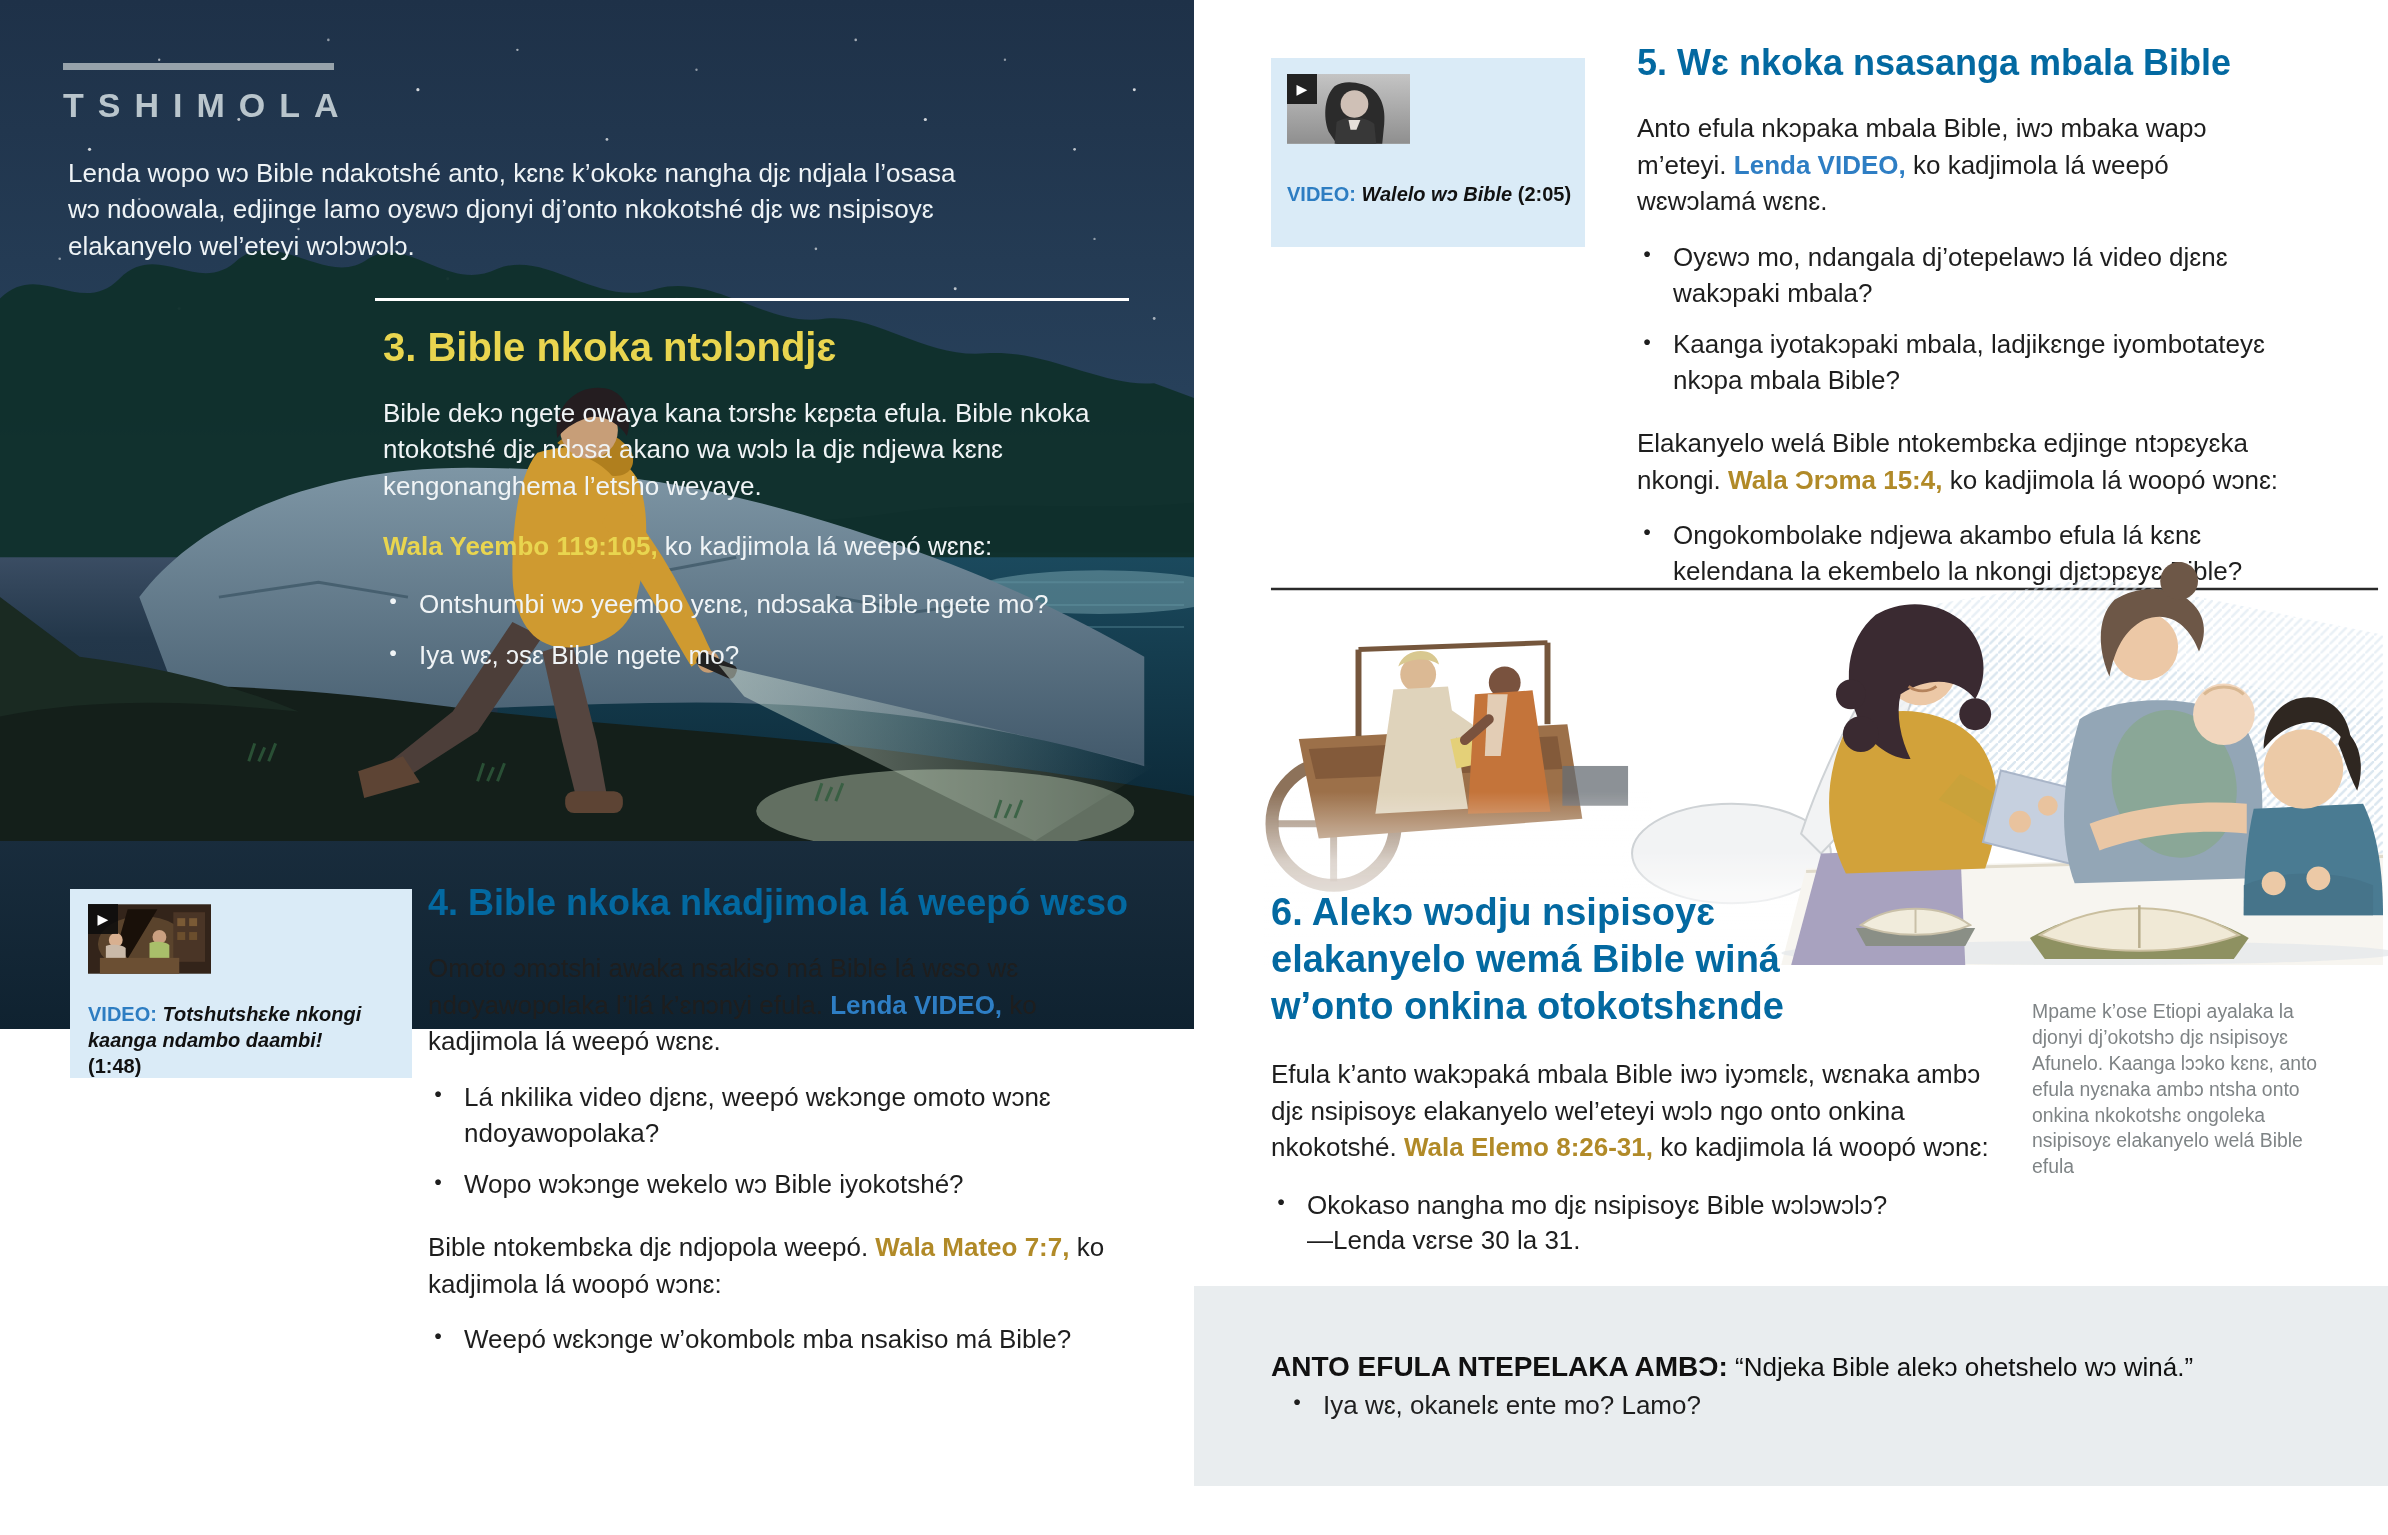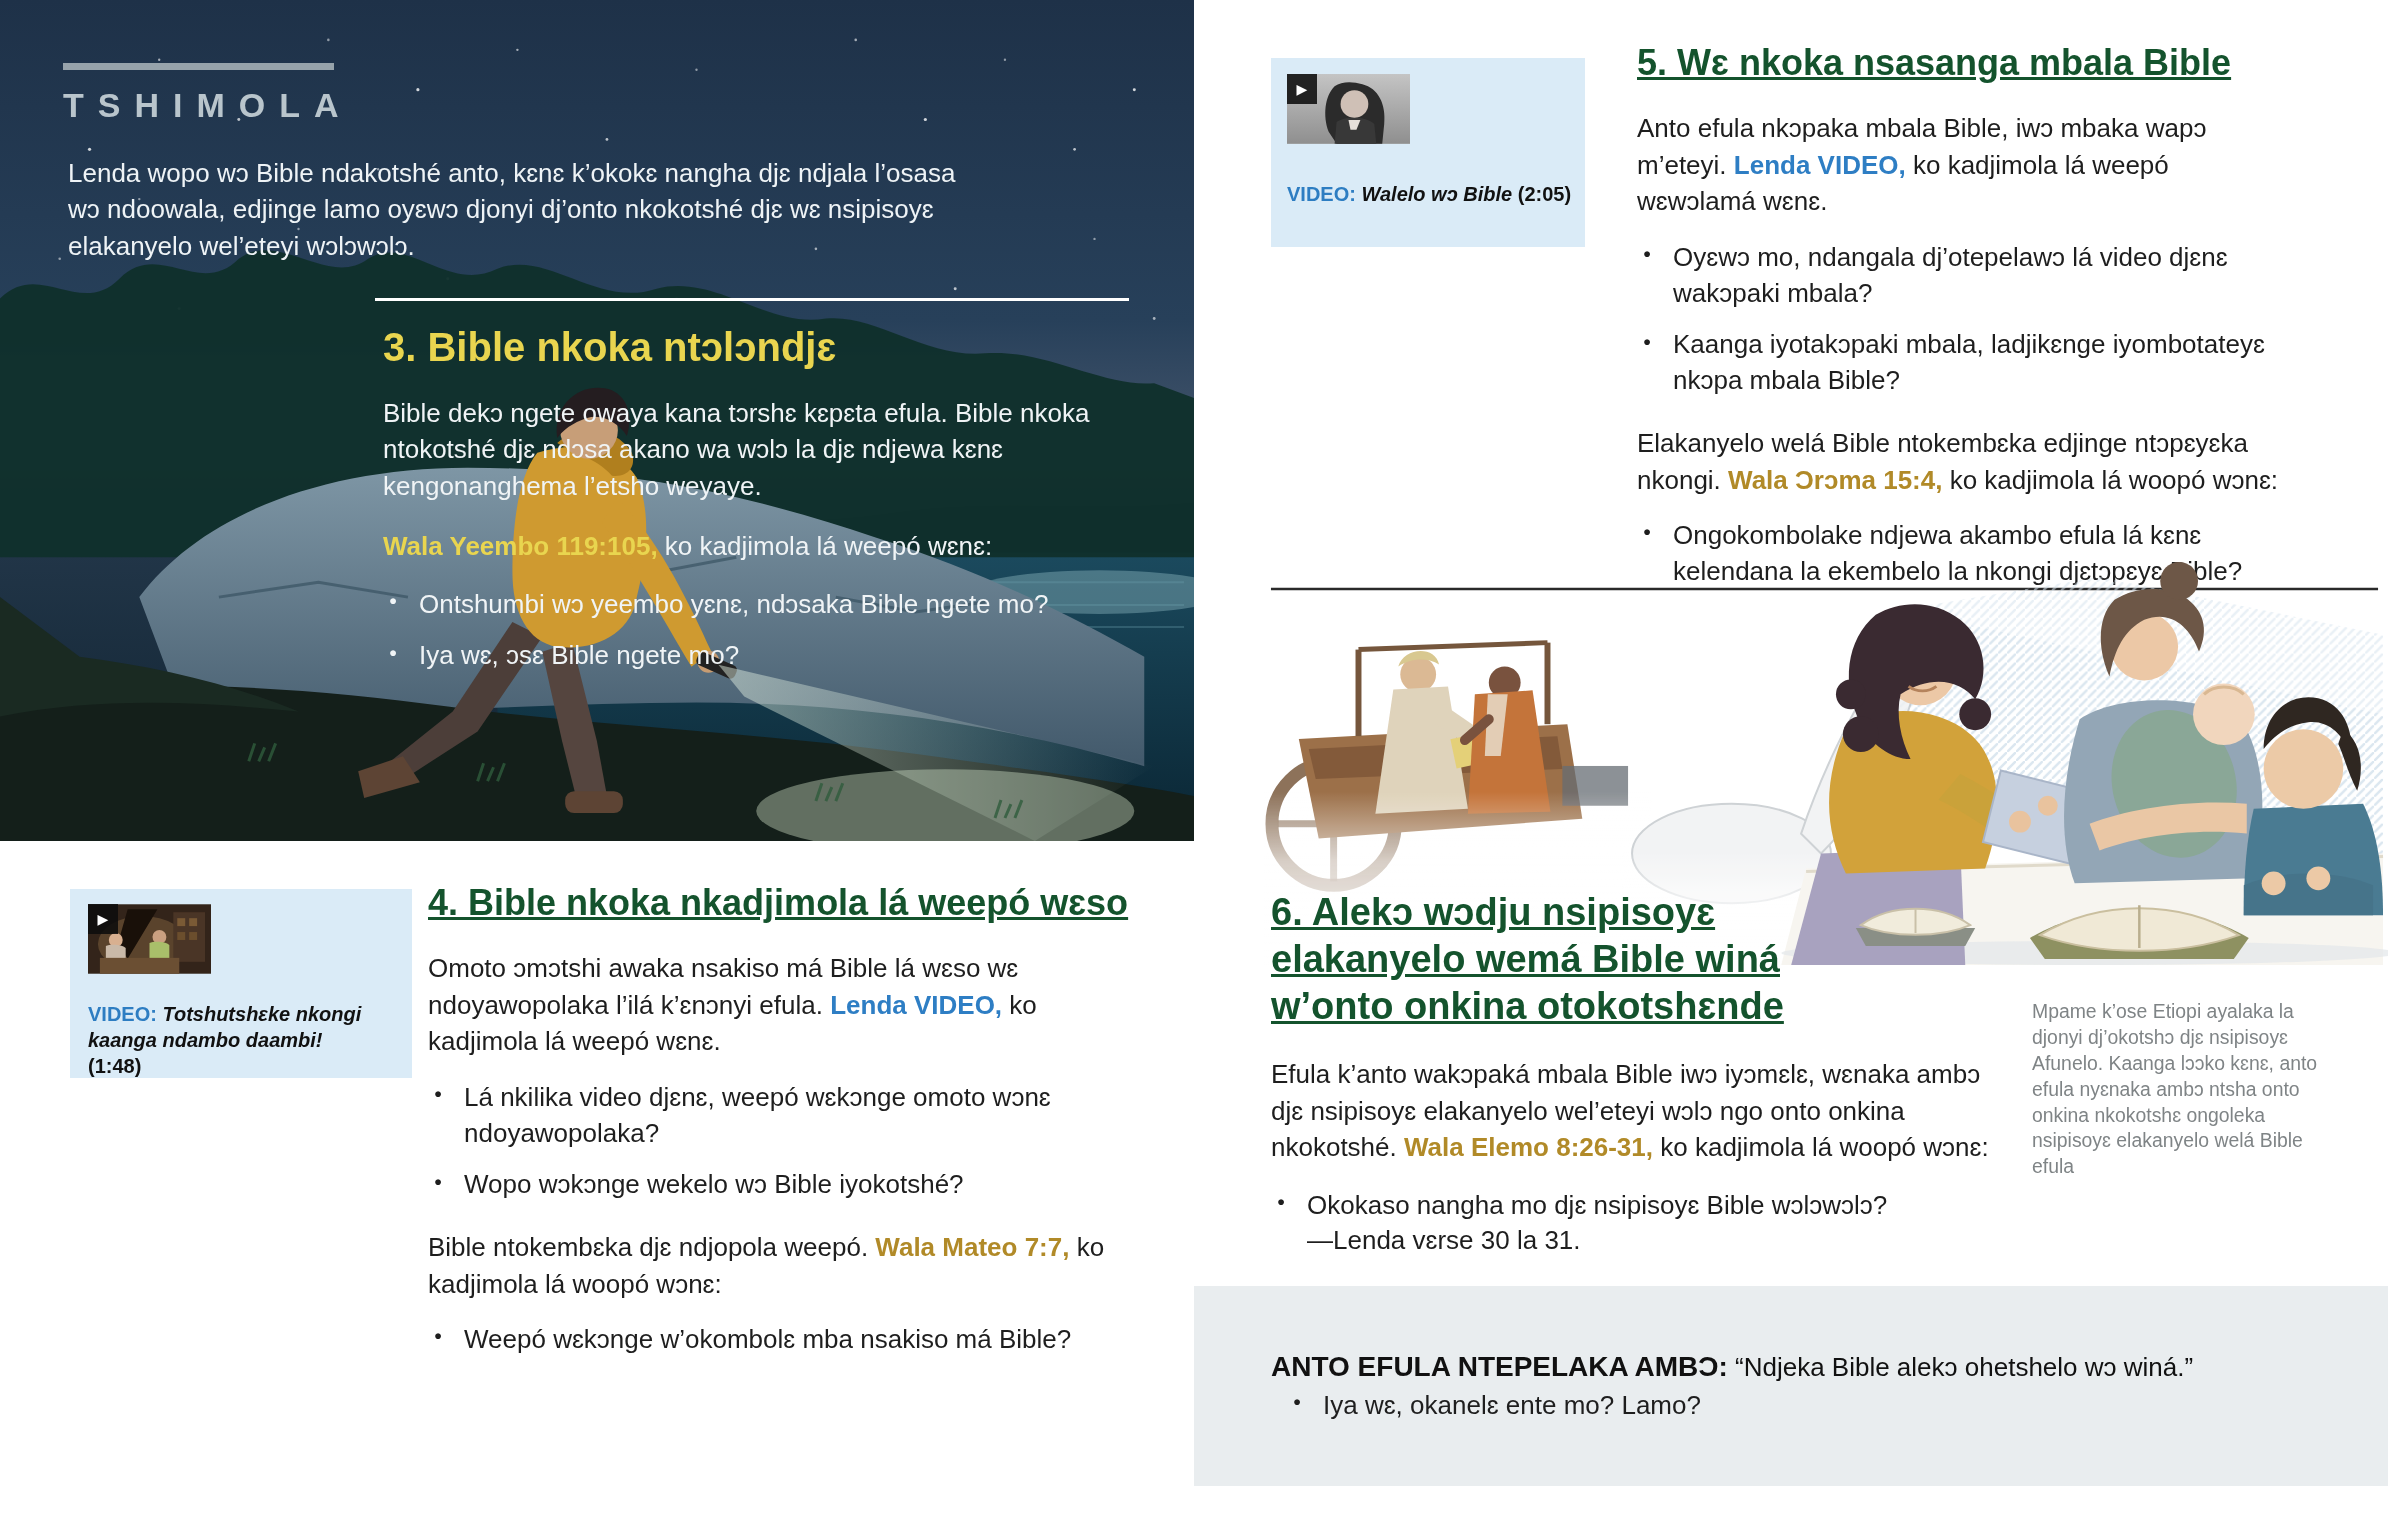--- a/index.html
+++ b/index.html
@@ -1,21 +1,21 @@
 <!DOCTYPE html>
 <html><head>
 <meta charset="utf-8">
 <style>
   html,body{margin:0;padding:0;background:#ffffff;}
   .page{position:relative;width:2388px;height:1535px;background:#ffffff;overflow:hidden;
         font-family:"Liberation Sans","DejaVu Sans",sans-serif;color:#1e1e1e;}
   .abs{position:absolute;}
 
   
-  .hero{position:absolute;left:0;top:0;width:1194px;height:841px;overflow:hidden;
+  .hero{position:absolute;left:0;top:0;width:1194px;height:1029px;overflow:hidden;
         background:linear-gradient(180deg,#1e3148 0%,#27405a 38%,#41536a 52%,#23374a 62%,#0f2230 100%);}
   .hero svg{position:absolute;left:0;top:0;}
   .kicker-bar{left:63px;top:63px;width:271px;height:7px;background:#97a3ab;}
   .kicker{left:63px;top:86px;font-size:34px;font-weight:700;letter-spacing:14px;color:#b9c5cc;}
   .intro{left:68px;top:155px;width:925px;font-size:30px;line-height:1.36;color:#eef3f6;}
   .rule3{left:375px;top:298px;width:754px;height:3px;background:#ffffff;}
   .sec3{left:383px;top:325px;width:754px;color:#f0f4f6;}
   .sec3 h2{margin:0 0 26px 0;font-size:40px;line-height:1.1;color:#e9d54f;font-weight:700;}
   .body-p{margin:0;font-size:26px;line-height:1.4;}
   .scripline{margin-top:24px;}
@@ -36,21 +36,21 @@
   .playbadge{position:absolute;left:0;top:0;width:30px;height:30px;background:rgba(12,12,12,.88);
              color:#ffffff;display:flex;align-items:center;justify-content:center;font-size:14px;}
   .vcap{position:absolute;font-size:20px;font-weight:700;line-height:1.3;color:#111111;}
   .vcap .vtitle{font-style:italic;}
   .vcap .vlabel{color:#2d7dc2;font-style:normal;}
   .vcap .vdur{font-style:normal;}
   .vbox4 .vdur{display:block;}
 
   
   .sec4{left:428px;top:882px;width:718px;}
-  .gold-h{margin:0 0 26px 0;font-size:36px;line-height:1.18;color:#14532d;font-weight:700;text-decoration:underline;}
+  .gold-h{margin:0 0 26px 0;font-size:36px;line-height:1.18;color:#0369a1;font-weight:700;}
   .sec4 ul.dots{margin-top:20px;margin-bottom:26px;}
 
   
   .sec5{left:1637px;top:42px;width:652px;}
   .sec5 ul.dots{margin-top:20px;margin-bottom:26px;}
 
   
   .illus{left:1264px;top:555px;width:1124px;height:410px;}
 
   

